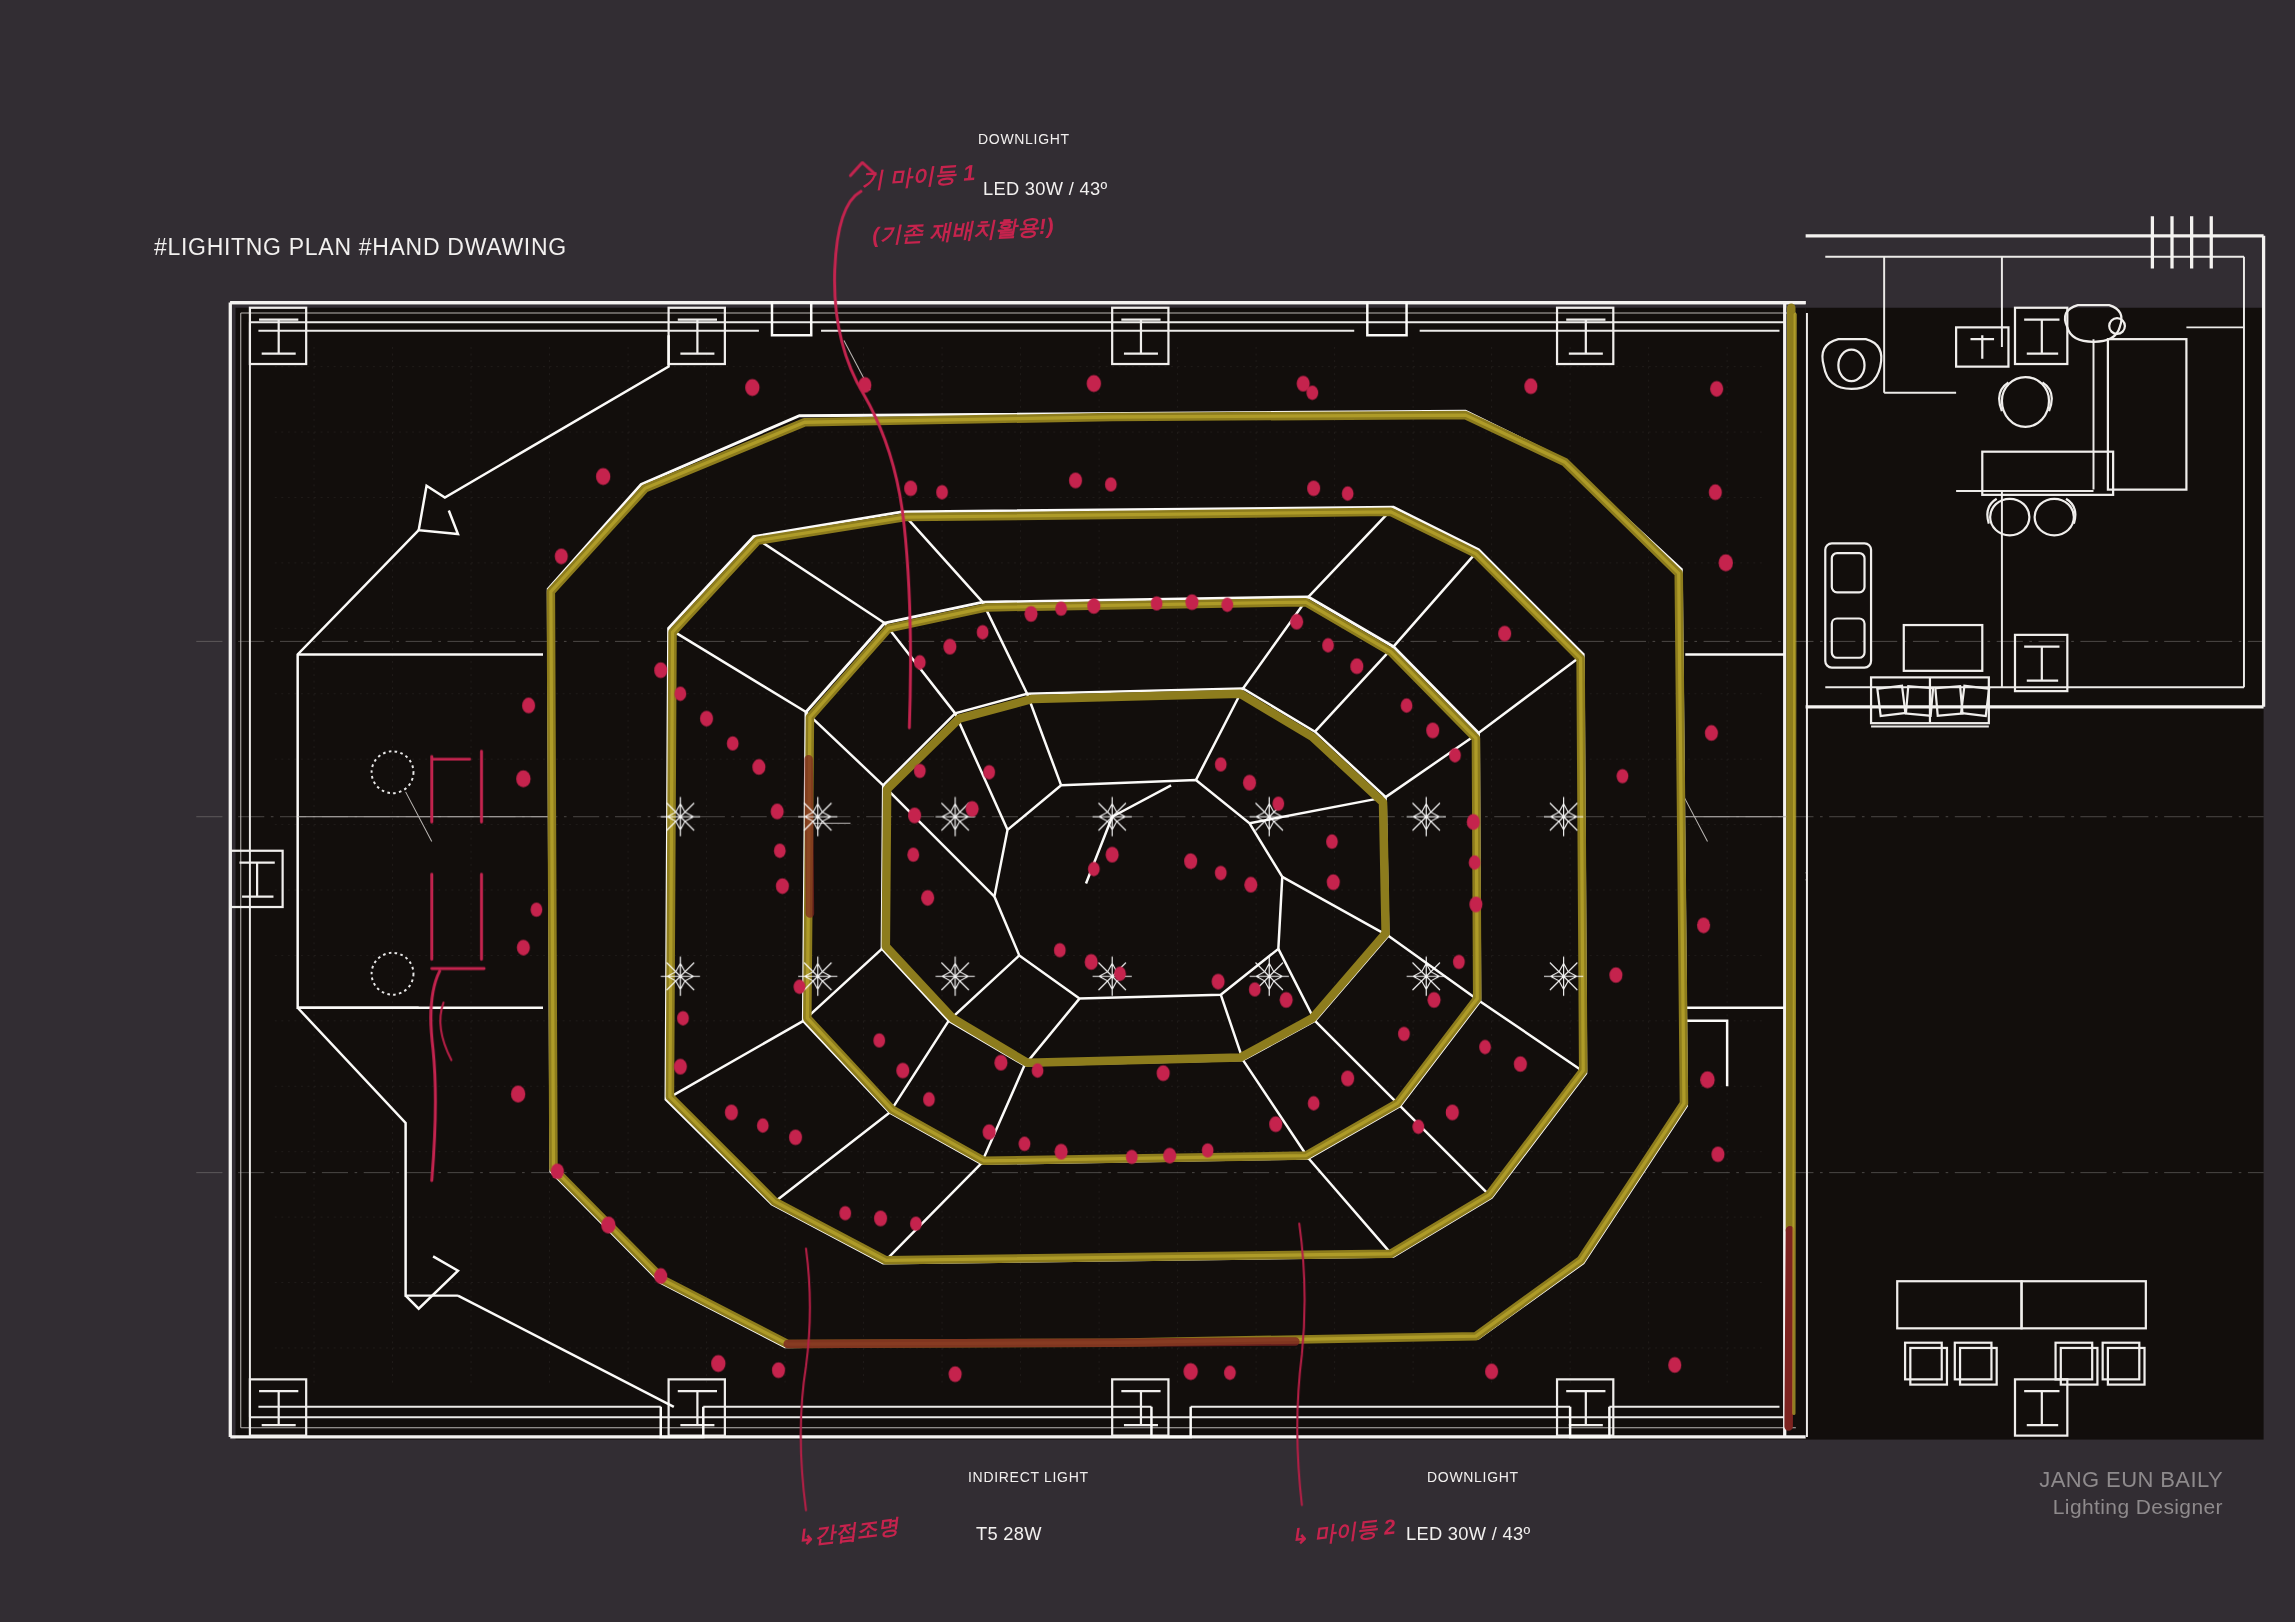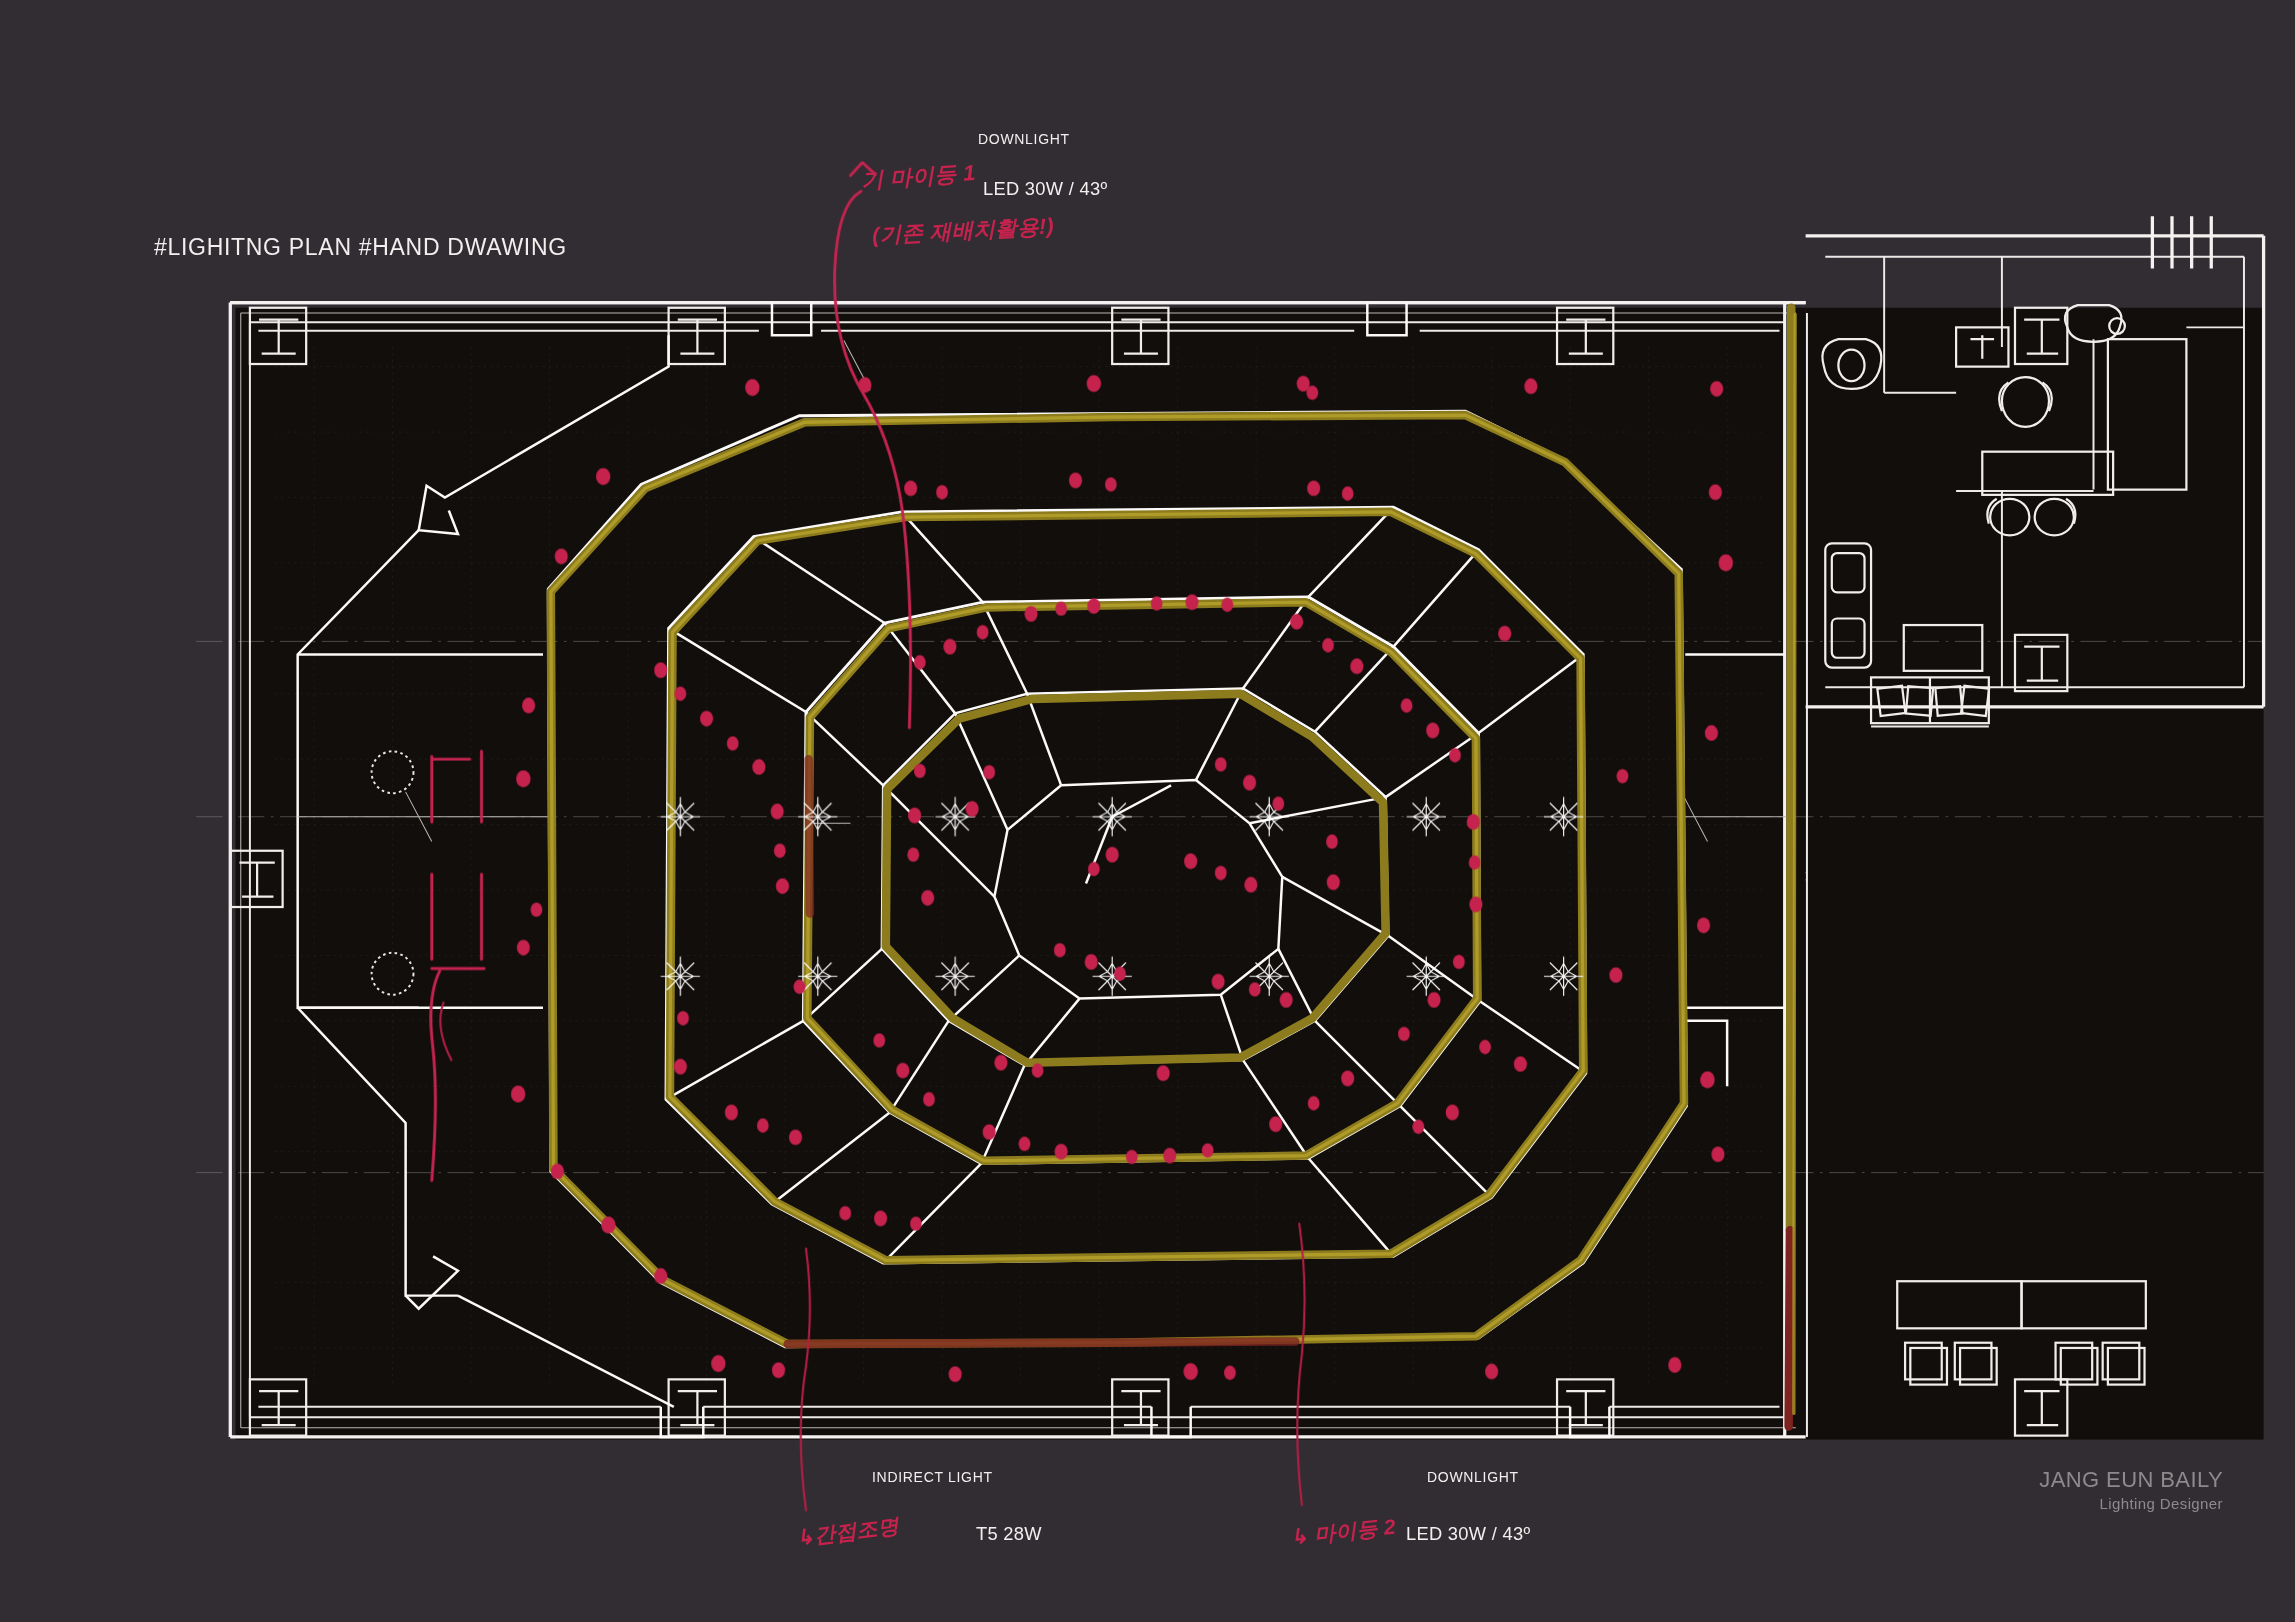--- a/index.html
+++ b/index.html
@@ -14,21 +14,21 @@
   #subtitle{left:154px;top:234px;font-size:23px;font-weight:300;letter-spacing:0.7px;}
 
   .hdr-label{font-size:14px;font-weight:400;letter-spacing:0.7px;}
   .hdr-spec{font-size:18.3px;font-weight:400;letter-spacing:0.3px;}
 
   .plan-note{font-size:21px;font-weight:400;letter-spacing:0.4px;text-shadow:0 0 1.3px #000;}
   .dim{font-size:22px;font-weight:500;letter-spacing:0.3px;text-shadow:0 0 2px #000;}
 
   #credit{position:absolute;right:72px;top:1466px;text-align:right;color:#8e8a8c;
           font-size:22px;font-weight:300;line-height:1.28;letter-spacing:0.4px;}
-  #credit .l2{font-size:15px;}
+  #credit .l2{font-size:21px;}
 
   
   #plan{position:absolute;left:0;top:0;width:2295px;height:1623px;}
   svg{position:absolute;left:0;top:0;width:2295px;height:1623px;overflow:visible;}
 
   .wall{fill:none;stroke:#f4f2f0;stroke-width:5;}
   .wall-thin{fill:none;stroke:#eceae8;stroke-width:3;}
   .wall-hair{fill:none;stroke:#b9b5b2;stroke-width:1.6;}
   .ceil{fill:none;stroke:#fbfaf8;stroke-width:4.5;stroke-linejoin:miter;}
   .ceil-in{fill:none;stroke:#fbfaf8;stroke-width:3.8;}
@@ -49,21 +49,21 @@
 </head>
 <body>
 
 <div id="stage">
 
   <div class="txt" id="subtitle">#LIGHITNG PLAN #HAND DWAWING</div>
 
   <div class="txt hdr-label" style="left:978px;top:131px;">DOWNLIGHT</div>
   <div class="txt hdr-spec" style="left:983px;top:178px;">LED 30W / 43º</div>
 
-  <div class="txt hdr-label" style="left:872px;top:1469px;">INDIRECT LIGHT</div>
+  <div class="txt hdr-label" style="left:968px;top:1469px;">INDIRECT LIGHT</div>
   <div class="txt hdr-spec" style="left:976px;top:1523px;">T5 28W</div>
 
   <div class="txt hdr-label" style="left:1427px;top:1469px;">DOWNLIGHT</div>
   <div class="txt hdr-spec" style="left:1406px;top:1523px;">LED 30W / 43º</div>
 
   <div class="txt hdr-label" style="left:406px;top:1201px;font-size:21.6px;">CHANDELIER</div>
   <div class="txt hdr-spec" style="left:425px;top:1247px;font-size:17.7px;">EL 24W X 5</div>
 
   <div id="credit">
     <div>JANG EUN BAILY</div>

